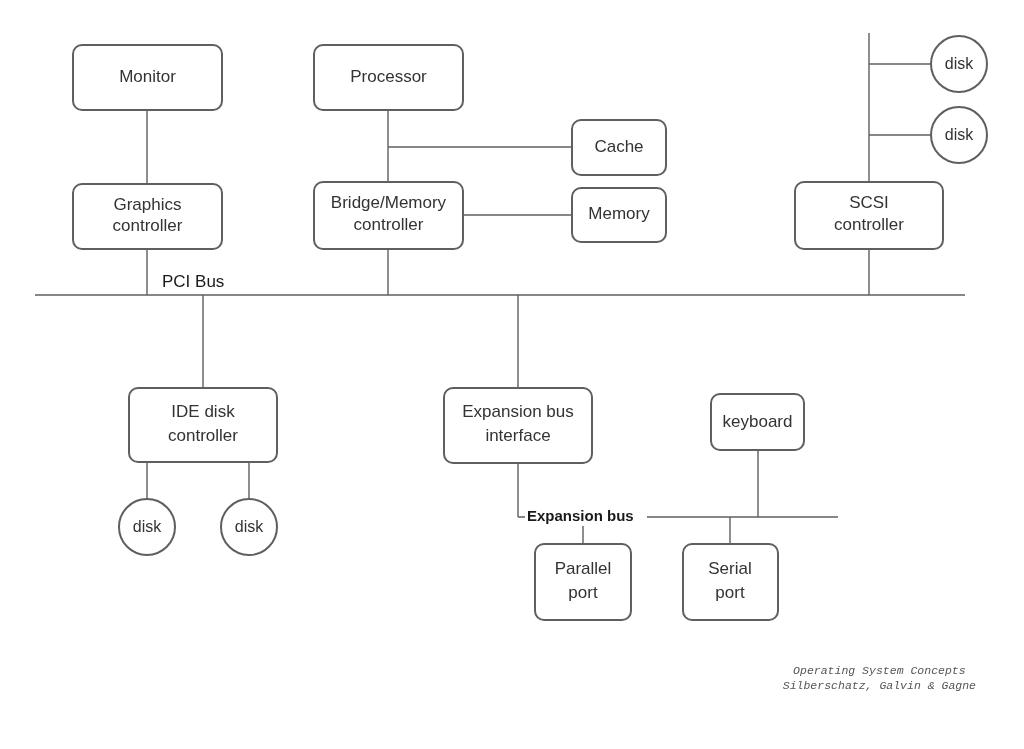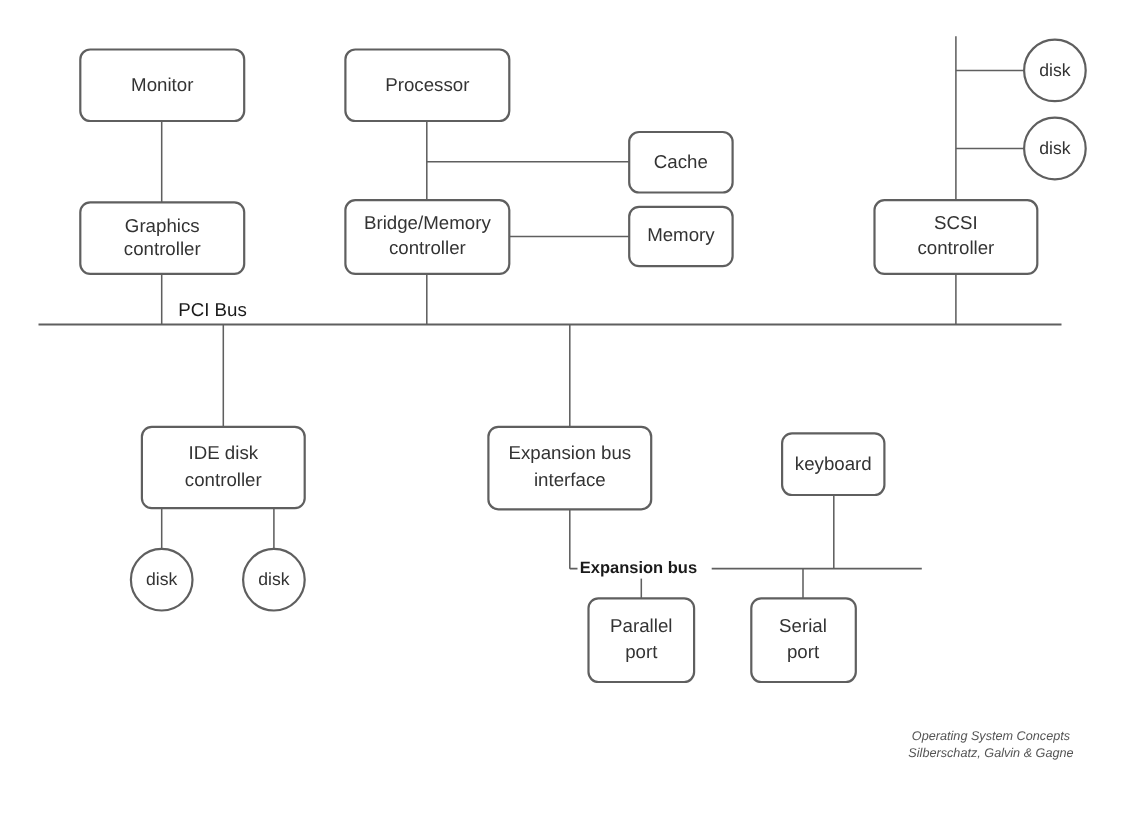--- a/index.html
+++ b/index.html
@@ -68,21 +68,21 @@
     font-size: 15px;
   }
   .bus-label-bg {
     fill: #ffffff;
   }
   .attribution {
     position: absolute;
     right: 48px;
     top: 663px;
     text-align: center;
-    font-family: Liberation Sans, sans-serif;
+    font-family: Liberation Mono, monospace;
     font-size: 11.5px;
     font-style: italic;
     color: #555555;
     line-height: 15px;
     white-space: nowrap;
   }
 </style>
 </head>
 <body>
 

